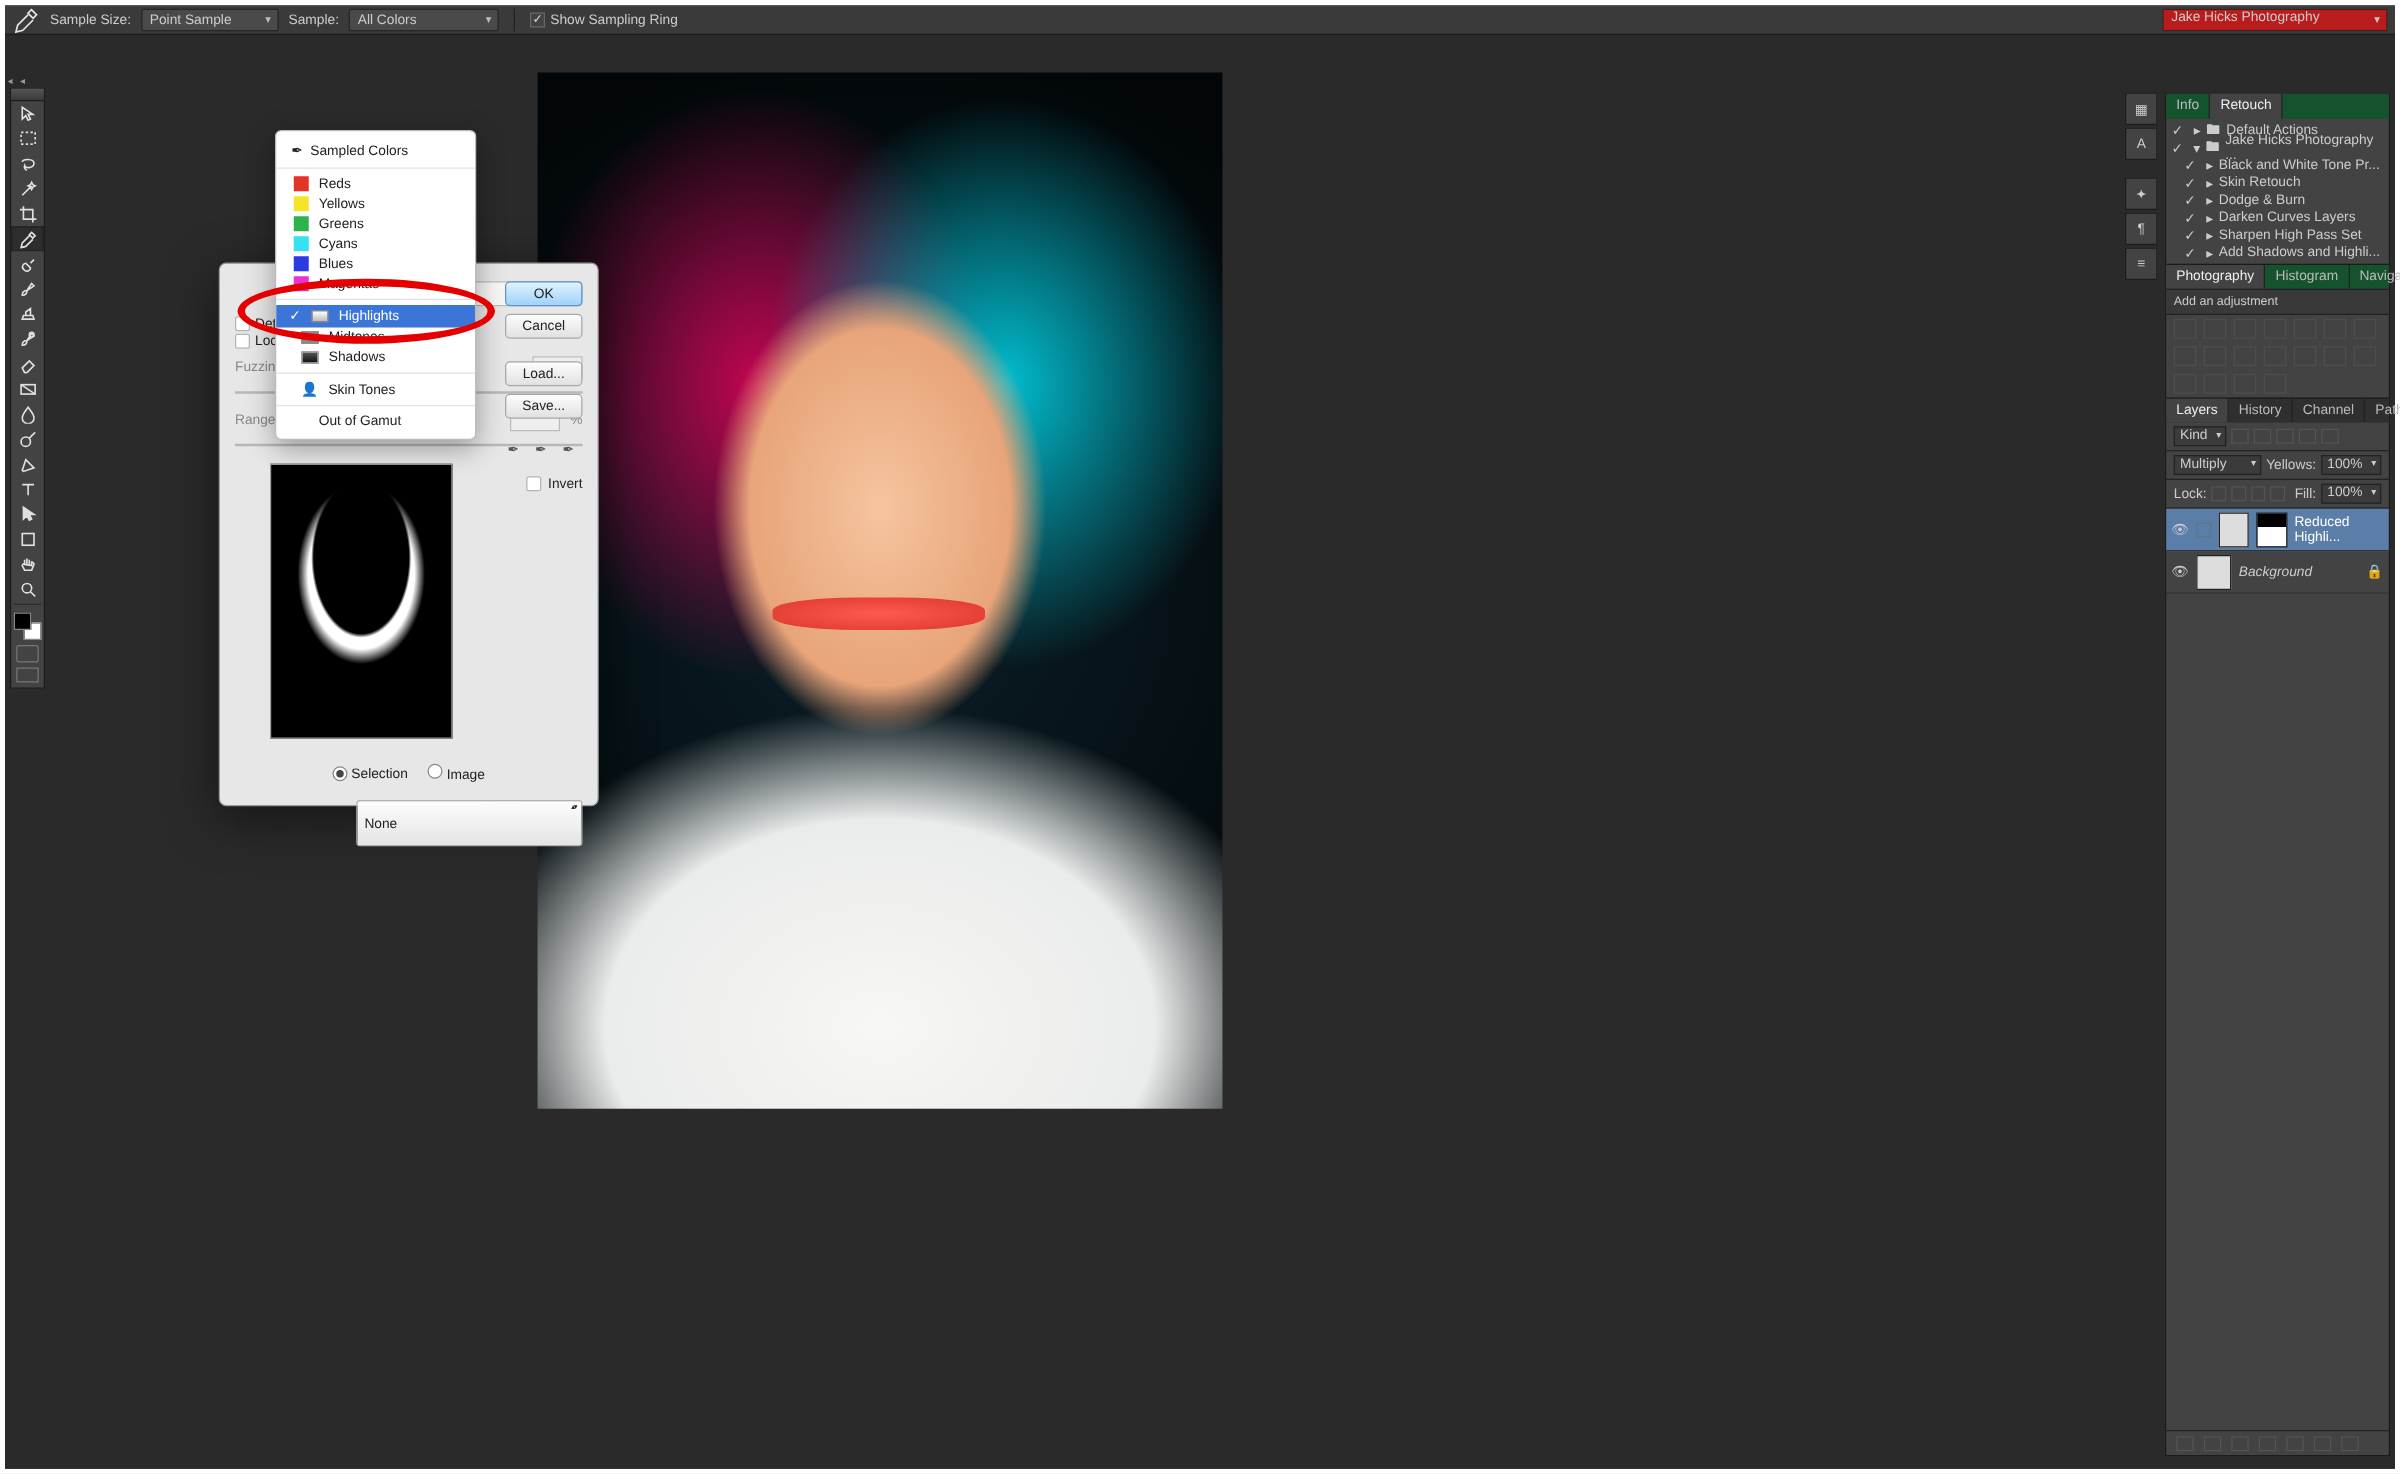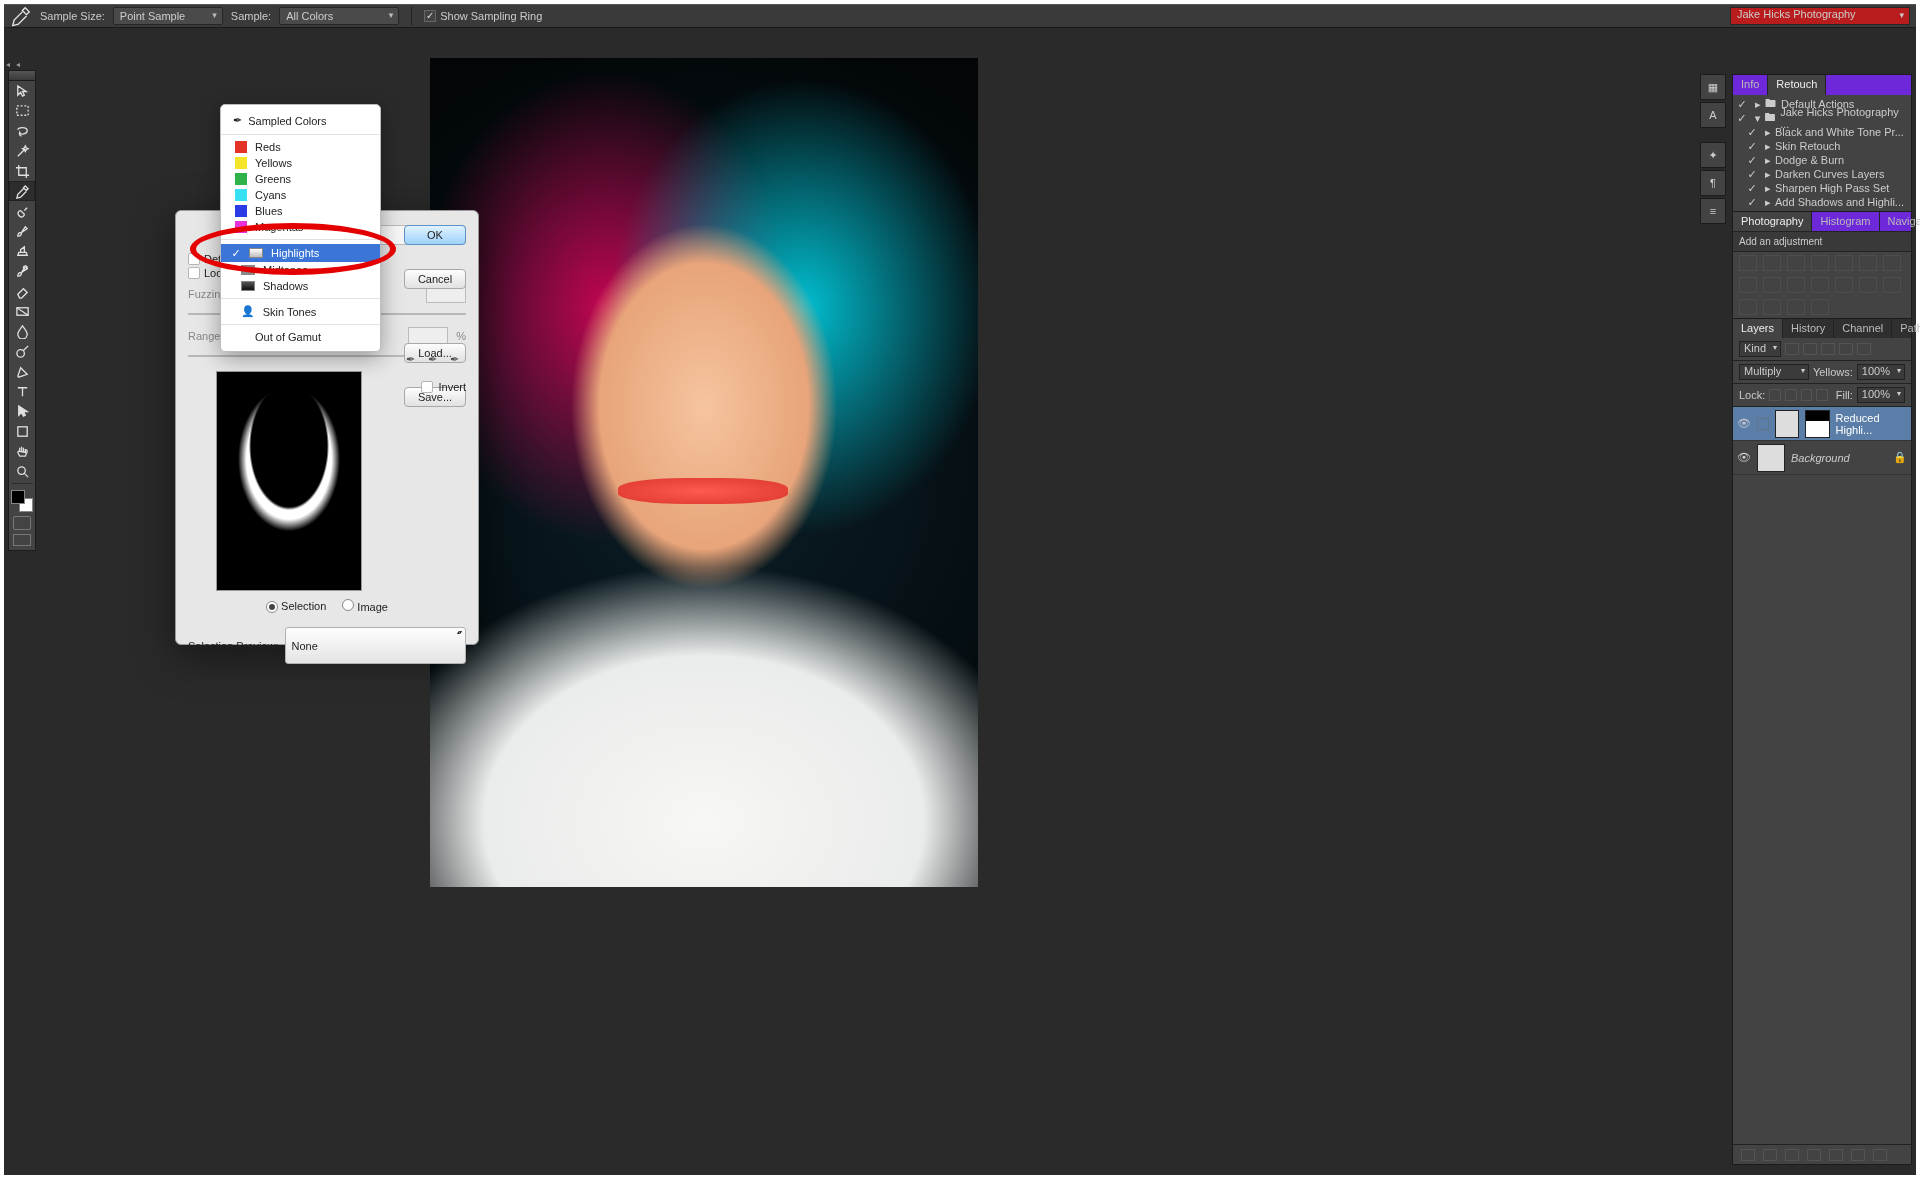--- a/index.html
+++ b/index.html
@@ -48,27 +48,27 @@
   .dlg-check{display:flex;align-items:center;gap:4px;margin:2px 0;color:#7e7e7e}
   .fake-chk{width:12px;height:12px;border:1px solid #b5b5b5;background:#fff;border-radius:2px}
   .fuzz-row{display:flex;align-items:center;gap:8px;margin-top:6px}
   .num-field{width:40px;height:18px;border:1px solid #bcbcbc;background:#fff;text-align:right;padding-right:3px}
   .slider{height:14px;position:relative;margin:4px 0}
   .slider::before{content:"";position:absolute;left:0;right:0;top:6px;height:2px;background:#b8b8b8}
   .preview{width:146px;height:220px;margin:8px auto 8px 28px;background:
      radial-gradient(ellipse 40px 64px at 50% 34%, #000 0%, #000 95%, transparent 100%),
      radial-gradient(ellipse 85px 120px at 50% 40%, #fff 0%, #fff 50%, #000 60%),
      #000;border:1px solid #999}
-  .radio-row{display:flex;align-items:center;justify-content:center;gap:16px;margin-top:8px}
+  .radio-row{display:flex;align-items:center;justify-content:center;gap:16px;margin-top:20px}
   .radio{width:12px;height:12px;border:1px solid #888;border-radius:50%;background:#fff;display:inline-flex;align-items:center;justify-content:center;margin-right:3px}
   .radio.on::before{content:"";width:6px;height:6px;border-radius:50%;background:#444}
   .sp-row{display:flex;align-items:center;gap:6px;margin-top:14px}
   .mac-select{flex:1;height:37px;background:linear-gradient(#fdfdfd,#e4e4e4);border:1px solid #b1b1b1;border-radius:3px;position:relative;padding-left:6px;display:flex;align-items:center}
   .mac-select::after{content:"▴▾";position:absolute;right:4px;top:0;height:100%;display:flex;align-items:center;flex-direction:column;font-size:6px;letter-spacing:-1px}
-  .dlg-buttons{position:absolute;right:12px;top:14px;display:flex;flex-direction:column;gap:24px;width:62px}
+  .dlg-buttons{position:absolute;right:12px;top:14px;display:flex;flex-direction:column;gap:6px;width:62px}
   .mac-btn{height:20px;background:linear-gradient(#fdfdfd,#e1e1e1);border:1px solid #a8a8a8;border-radius:4px;display:flex;align-items:center;justify-content:center;font-size:12px;color:#222}
   .mac-btn.primary{background:linear-gradient(#dff3ff,#9fd2fb);border-color:#5e93c7}
   .eyedrops{position:absolute;right:12px;top:142px;display:flex;gap:6px}
   .eyedrops span{width:16px;height:16px;color:#555}
   .invert{position:absolute;right:12px;top:170px;display:flex;align-items:center;gap:5px;font-size:12px}
   
   .popup{position:absolute;left:216px;top:76px;width:161px;background:#fff;border:1px solid #babdbf;border-radius:5px;box-shadow:0 6px 22px rgba(0,0,0,.35);padding:6px 0}
   .popup * {color:#222}
   .pp-head{padding:3px 12px;display:flex;align-items:center;gap:6px;color:#222}
   .pp-sep{height:1px;background:#e2e2e2;margin:4px 0}
@@ -78,21 +78,21 @@
   .hl-row *{color:#fff}
   .chk{width:10px;text-align:center;font-size:11px;line-height:1;margin-left:2px}
   .mini{width:14px;height:10px;background:linear-gradient(#fff,#bbb);border:1px solid #888}
   .mini.mid{background:#8a8a8a}
   .mini.shadow{background:linear-gradient(#555,#111)}
   .circle-annot{position:absolute;width:206px;height:52px;border:6px solid #e40000;border-radius:50%/50%;pointer-events:none}
   
   .right-dock{position:absolute;right:4px;top:46px;bottom:10px;width:180px;display:flex;flex-direction:column;background:#434343;border:1px solid #1c1c1c}
   .dock-tabs{position:absolute;right:190px;top:46px;width:26px;display:flex;flex-direction:column;gap:2px}
   .dock-tab{width:26px;height:26px;background:#434343;border:1px solid #1c1c1c;display:flex;align-items:center;justify-content:center}
-  .panel-tabs{display:flex;height:20px;background:#6d28d9}
+  .panel-tabs{display:flex;height:20px;background:#14532d}
   .ptab{padding:3px 8px;color:#bbb;font-size:11px;border-right:1px solid #222}
   .ptab.active{background:#434343;color:#eee}
   .actions-list{padding:2px 0;font-size:10px}
   .act-row{display:flex;align-items:center;gap:4px;height:14px;padding:0 4px}
   .act-row .eye{width:10px;text-align:center}
   .act-row .caret{width:6px}
   .act-row .fld{width:12px}
   .adj-title{padding:4px 6px;color:#ccc;font-size:10px;background:#393939;border-top:1px solid #222;border-bottom:1px solid #222}
   .adj-icons{display:flex;flex-wrap:wrap;padding:3px 6px;gap:6px}
   .aic{width:18px;height:16px;border:1px solid #5a5a5a;opacity:.5}

